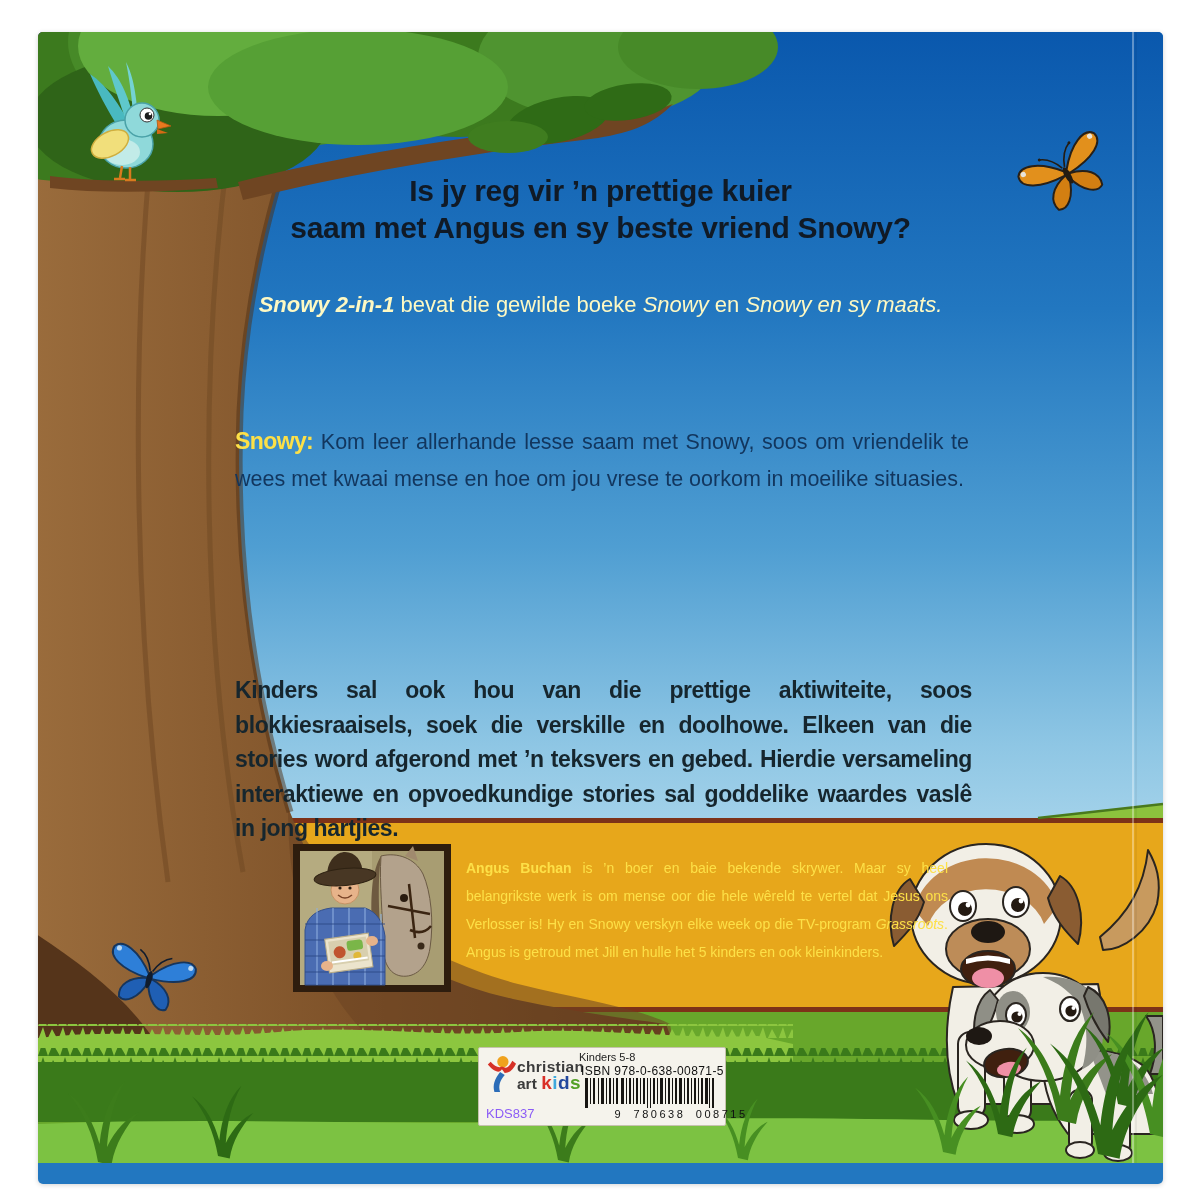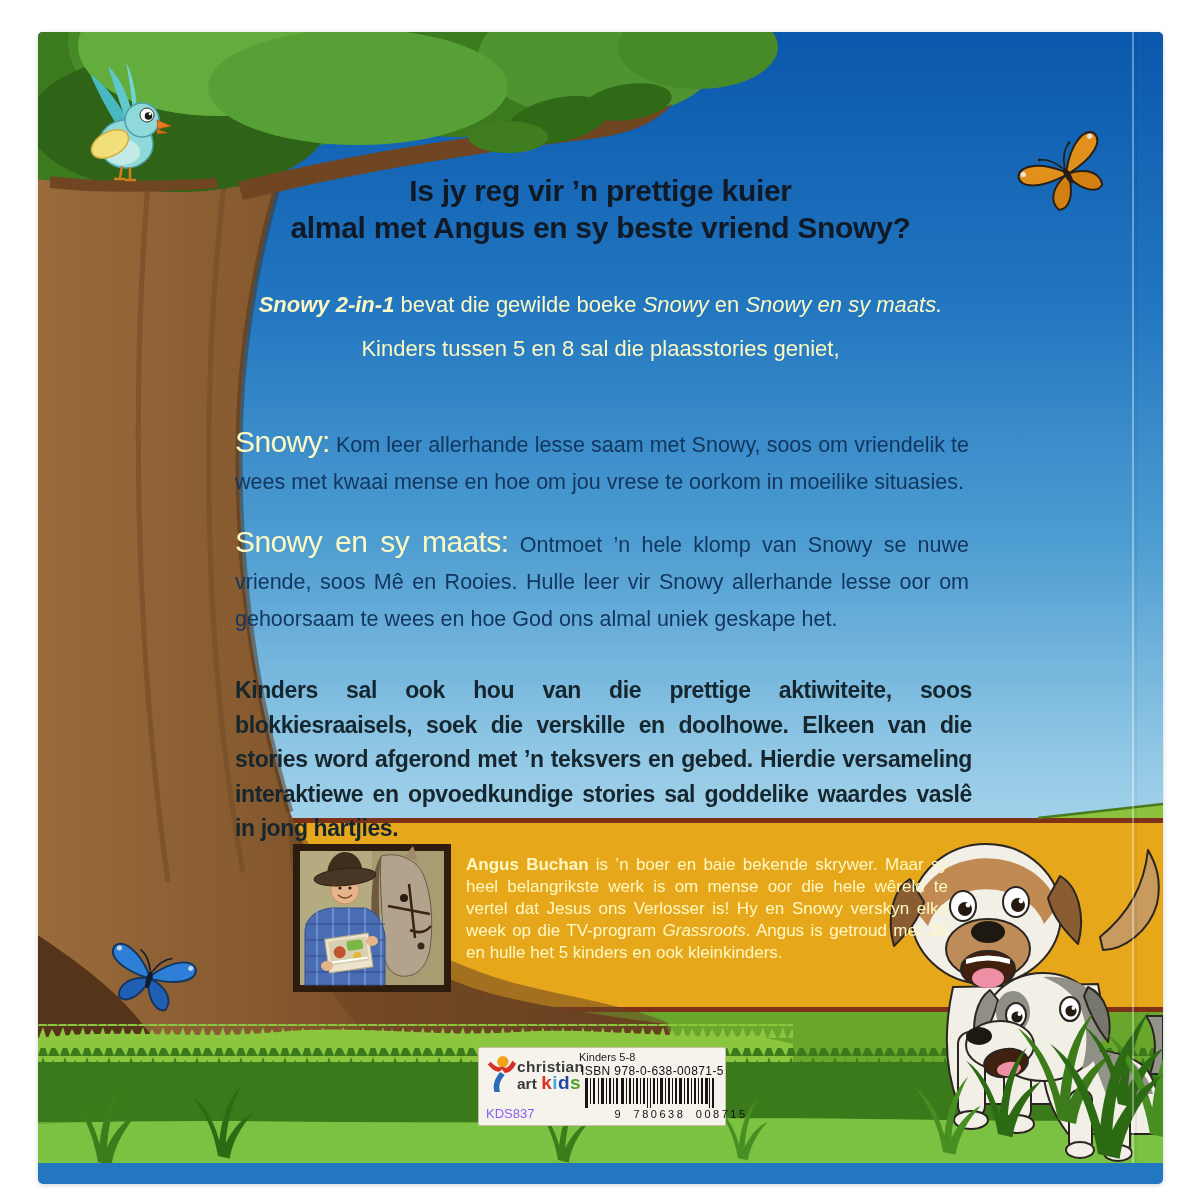--- a/index.html
+++ b/index.html
@@ -10,25 +10,25 @@
   .txt{position:absolute;z-index:3;}
   .title{left:0;top:140px;width:100%;text-align:center;font-weight:bold;font-size:30px;
     line-height:37px;color:#101a26;letter-spacing:-0.3px;}
   .intro{left:0;top:251px;width:100%;text-align:center;font-size:22px;line-height:43.5px;
     color:#fef9c3;}
   .intro .nowrap{white-space:nowrap;}
   .bi{font-weight:bold;font-style:italic;}
   .it{font-style:italic;}
   .para{left:197px;width:734px;text-align:justify;font-size:21.5px;line-height:37px;color:#12365e;}
   .p1{top:391px;} .p2{top:491px;}
-  .phead{font-weight:normal;font-size:30px;color:#fef9c3;letter-spacing:-0.6px;}
+  .phead{font-weight:bold;font-size:23px;color:#fde047;letter-spacing:-0.6px;}
   .p3{top:641px;width:737px;font-weight:bold;font-size:23px;line-height:34.5px;color:#16262e;
     letter-spacing:-0.4px;}
-  .bio{left:428px;top:822px;width:482px;text-align:justify;font-size:17px;line-height:22px;
-    color:#fef9c3;}
+  .bio{left:428px;top:822px;width:482px;text-align:justify;font-size:14px;line-height:28px;
+    color:#fde047;}
   .bio .bname{font-weight:bold;}
   .photo{position:absolute;left:255px;top:812px;width:158px;height:148px;z-index:3;}
   
   .bcode{position:absolute;left:440px;top:1015px;width:246px;height:77px;z-index:3;
     background:#f5f3ec;border:1px solid #c6c2ae;border-radius:2px;}
   .pub-figure{position:absolute;left:6px;top:7px;width:32px;height:38px;}
   .pub-text{position:absolute;left:38px;top:11px;line-height:16px;white-space:nowrap;}
   .pub-line1{font-weight:bold;font-size:15.5px;color:#3b3b3b;letter-spacing:0.3px;}
   .pub-line2{font-weight:bold;font-size:15.5px;color:#3b3b3b;}
   .kids{font-size:19px;letter-spacing:0.5px;text-align:center;}
@@ -215,31 +215,29 @@
       <ellipse cx="0" cy="6" rx="4.5" ry="14" fill="#101c2e"></ellipse>
       <path d="M-2 -8 C-8 -24 -16 -32 -26 -36 M2 -8 C8 -24 16 -32 26 -36" stroke="#101c2e" stroke-width="2.5" fill="none"></path>
     </g>
 
     <rect x="1094" y="0" width="2" height="1131" fill="#ffffff" opacity="0.35"></rect>
     <rect x="1097" y="0" width="2" height="1131" fill="#000000" opacity="0.05"></rect>
   </svg>
 
   <div class="txt title">
     <div>Is jy reg vir ’n prettige kuier</div>
-    <div>almal met Angus en sy beste vriend Snowy?</div>
+    <div>saam met Angus en sy beste vriend Snowy?</div>
   </div>
 
   <div class="txt intro">
     <div class="nowrap"><span class="bi">Snowy 2-in-1</span><span> bevat die gewilde boeke </span><span class="it">Snowy</span><span> en </span><span class="it">Snowy en sy maats.</span></div>
-    <div>Kinders tussen 5 en 8 sal die plaasstories geniet,</div>
   </div>
 
   <div class="txt para p1"><span class="phead">Snowy:</span><span> Kom leer allerhande lesse saam met Snowy, soos om vriendelik te wees met kwaai mense en hoe om jou vrese te oorkom in moeilike situasies.</span></div>
 
-  <div class="txt para p2"><span class="phead">Snowy en sy maats:</span><span> Ontmoet ’n hele klomp van Snowy se nuwe vriende, soos Mê en Rooies. Hulle leer vir Snowy allerhande lesse oor om gehoorsaam te wees en hoe God ons almal uniek geskape het.</span></div>
 
   <div class="txt para p3">Kinders sal ook hou van die prettige aktiwiteite, soos blokkiesraaisels, soek die verskille en doolhowe. Elkeen van die stories word afgerond met ’n teksvers en gebed. Hierdie versameling interaktiewe en opvoedkundige stories sal goddelike waardes vaslê in jong hartjies.</div>
 
   <svg class="photo" viewBox="0 0 158 148">
     <rect width="158" height="148" fill="#2e1d0e"></rect>
     <rect x="7" y="7" width="144" height="134" fill="#a89d72"></rect>
     <rect x="7" y="7" width="72" height="134" fill="#b5ab80"></rect>
     <g>
       <path d="M88 12 C104 8 122 14 130 30 C138 48 141 78 137 104 C134 124 122 134 108 132 C96 130 90 118 90 100 C90 70 86 40 88 12 Z" fill="#b3a28c" stroke="#6b5a44" stroke-width="1"></path>
       <path d="M88 12 C84 40 86 80 90 112 C84 110 80 96 79 80 C77 50 80 24 88 12 Z" fill="#6e5a40"></path>

